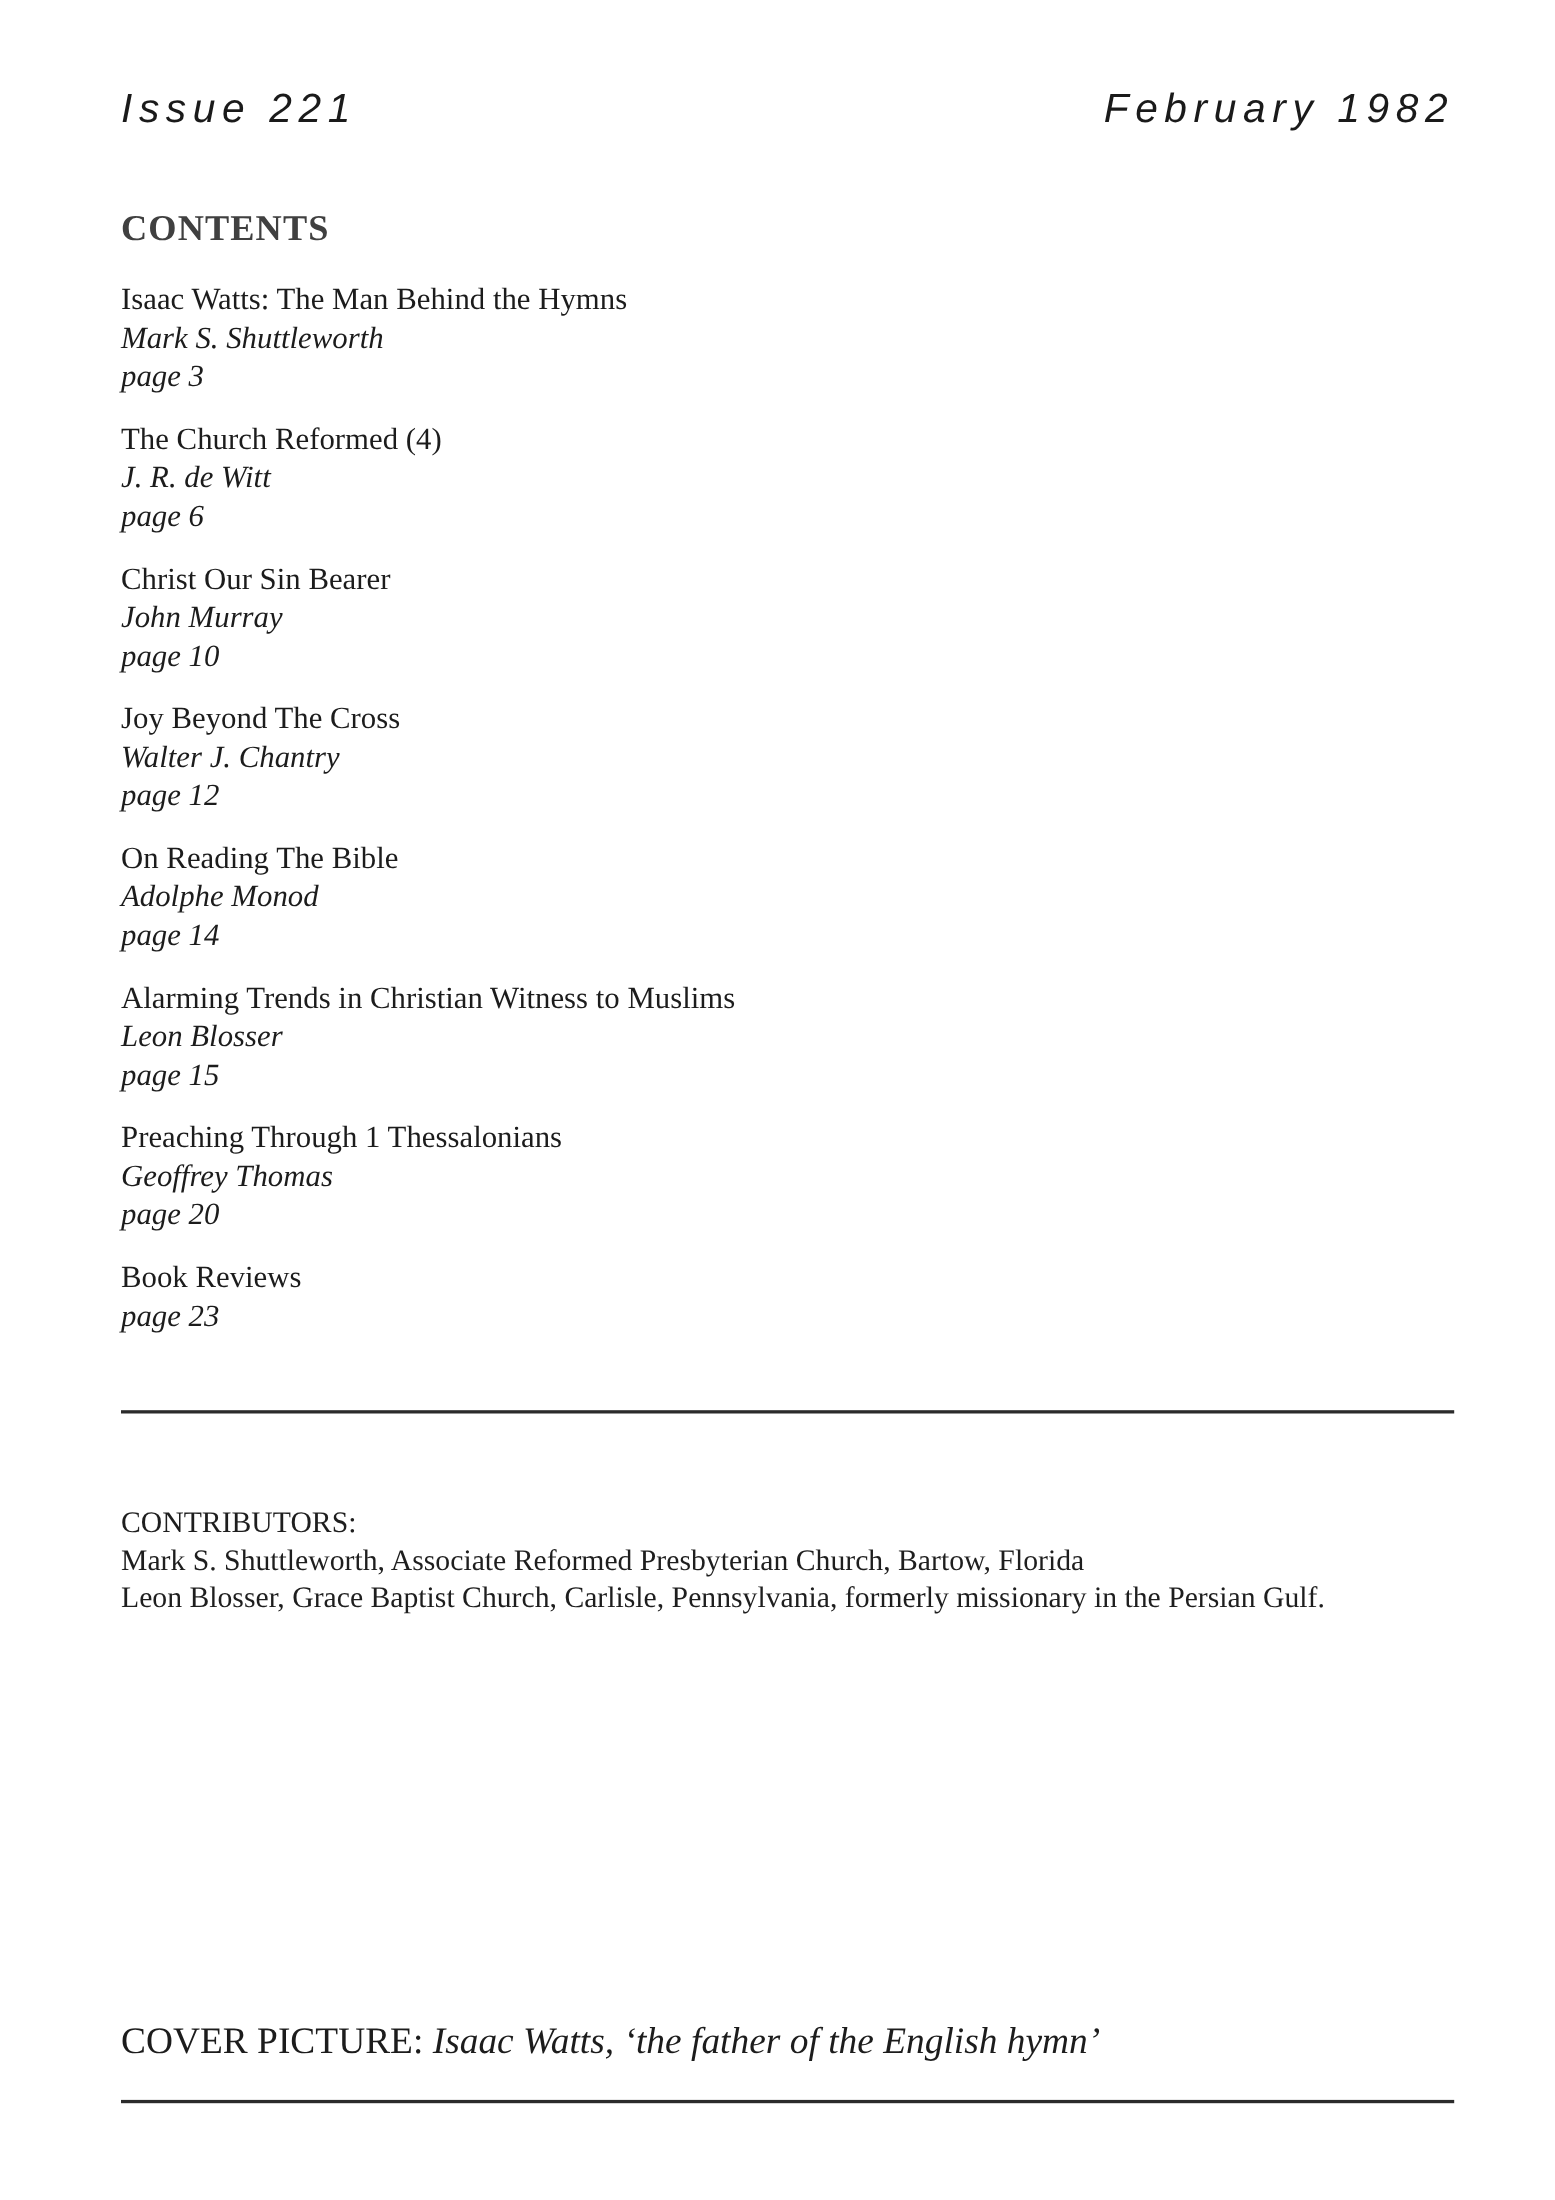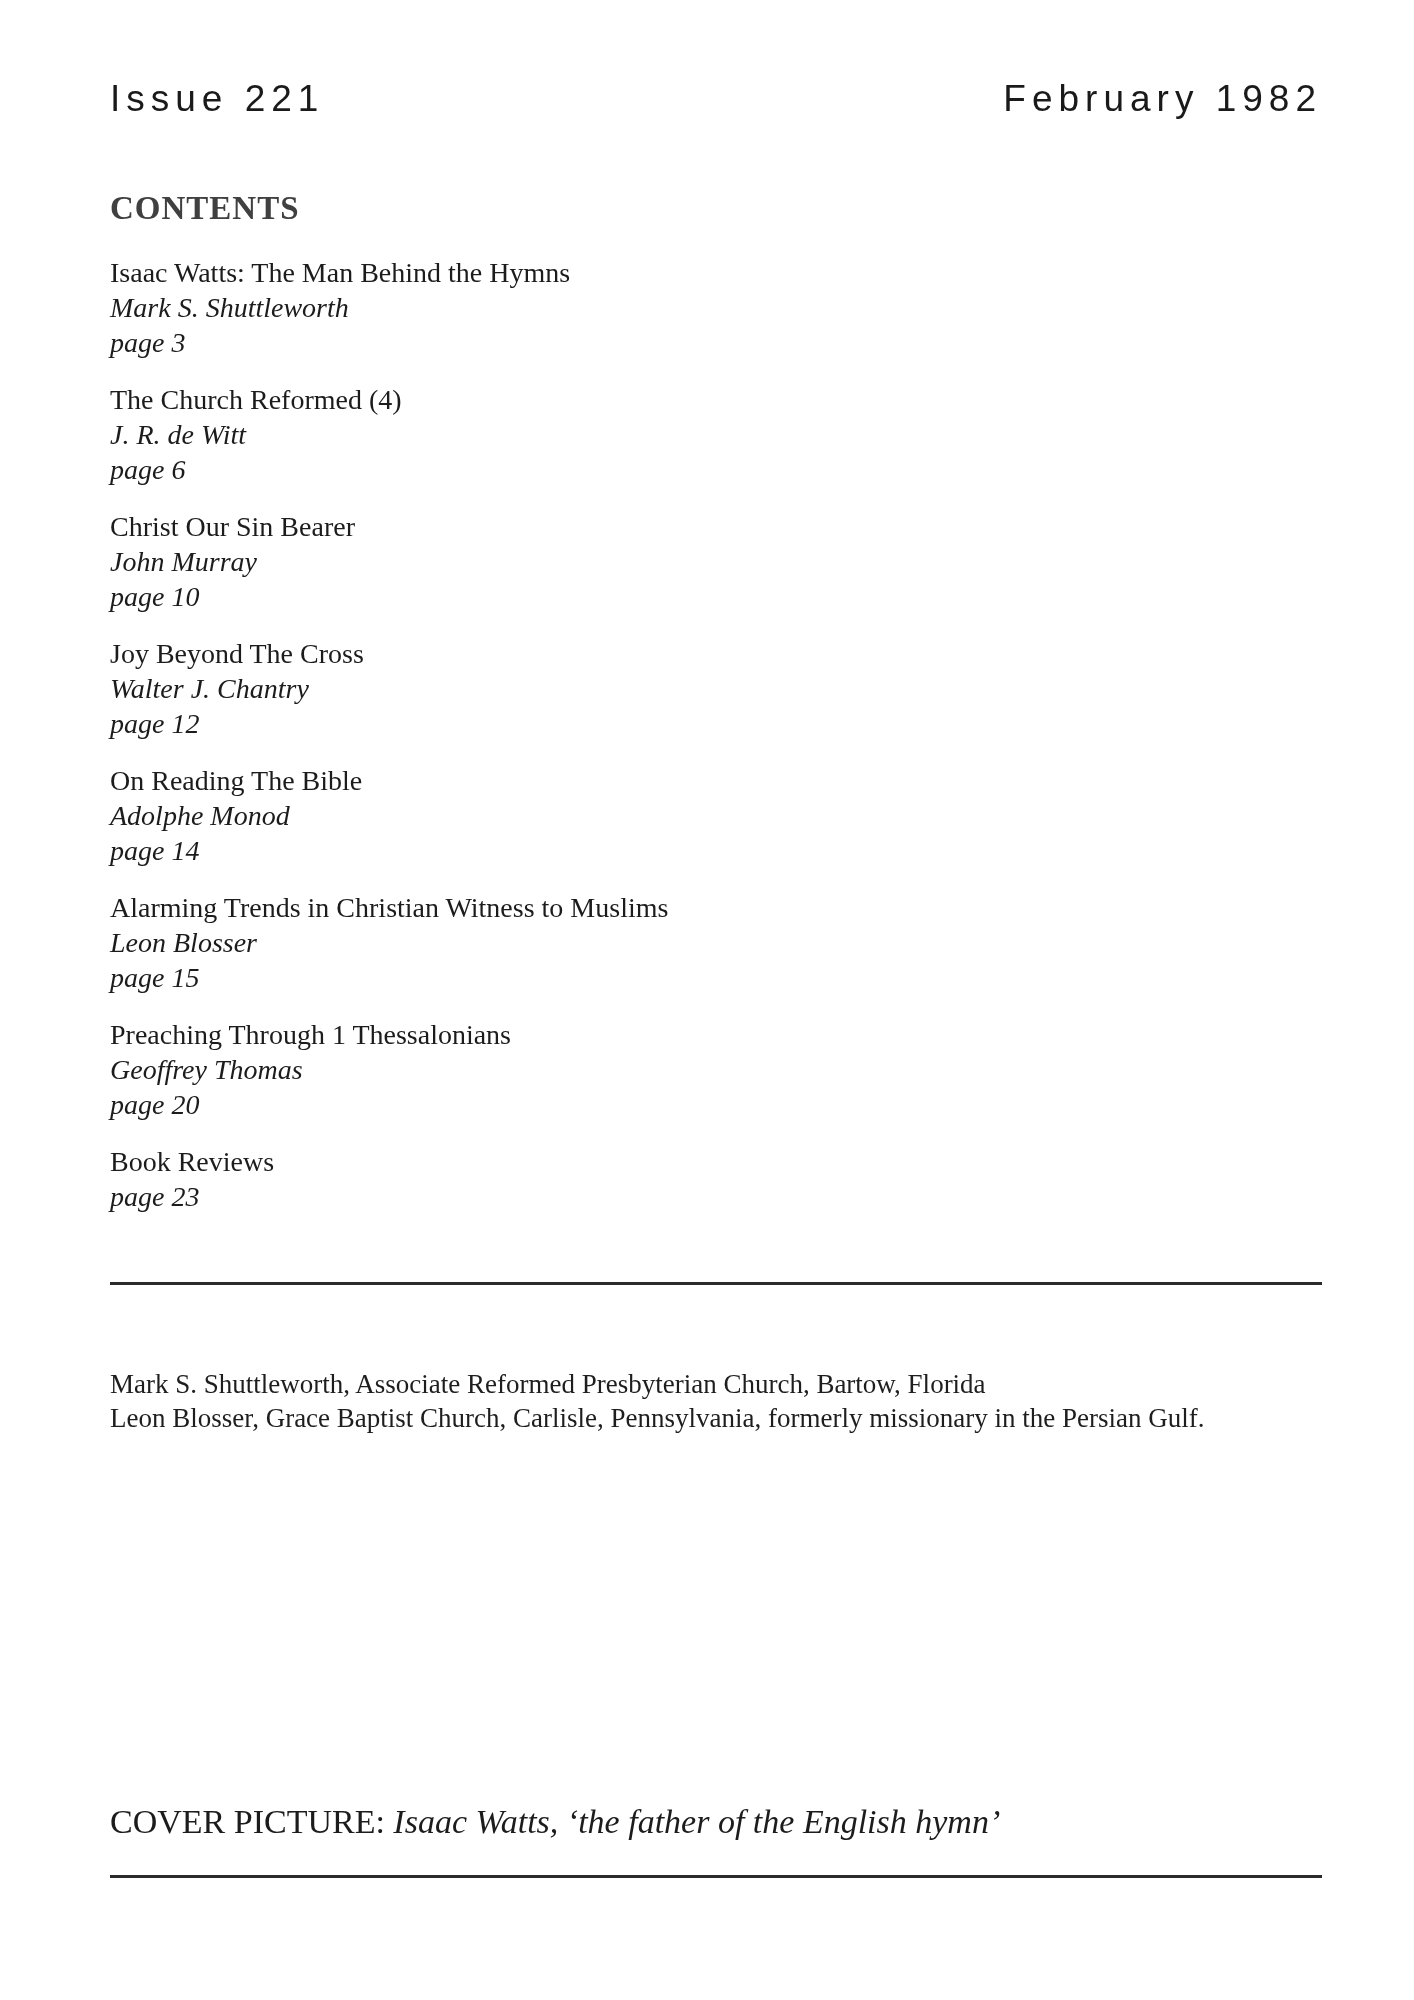--- a/index.html
+++ b/index.html
@@ -17,20 +17,21 @@
     padding: 78px 92px 0 110px;
   }
   .header-row {
     display: flex;
     justify-content: space-between;
     align-items: flex-end;
     font-family: "Liberation Sans", sans-serif;
     font-size: 37px;
     letter-spacing: 6px;
     color: #1a1a1a;
+    font-style: italic;
   }
   .contents-title {
     margin-top: 70px;
     font-size: 33px;
     font-weight: bold;
     letter-spacing: 1px;
     color: #404040;
   }
   .entries {
     margin-top: 28px;
@@ -118,20 +119,21 @@
     <div class="entry">
       <div class="title">Book Reviews</div>
       <div class="pageno">page 23</div>
     </div>
 
   </div>
 
   <hr class="rule rule-mid">
 
   <div class="contributors">
+    <div>CONTRIBUTORS:</div>
     <div>Mark S. Shuttleworth, Associate Reformed Presbyterian Church, Bartow, Florida</div>
     <div>Leon Blosser, Grace Baptist Church, Carlisle, Pennsylvania, formerly missionary in the Persian Gulf.</div>
   </div>
 
   <div class="cover-picture">
     <span>COVER PICTURE:</span>
     <span class="caption">Isaac Watts, ‘the father of the English hymn’</span>
   </div>
 
   <hr class="rule rule-bottom">

